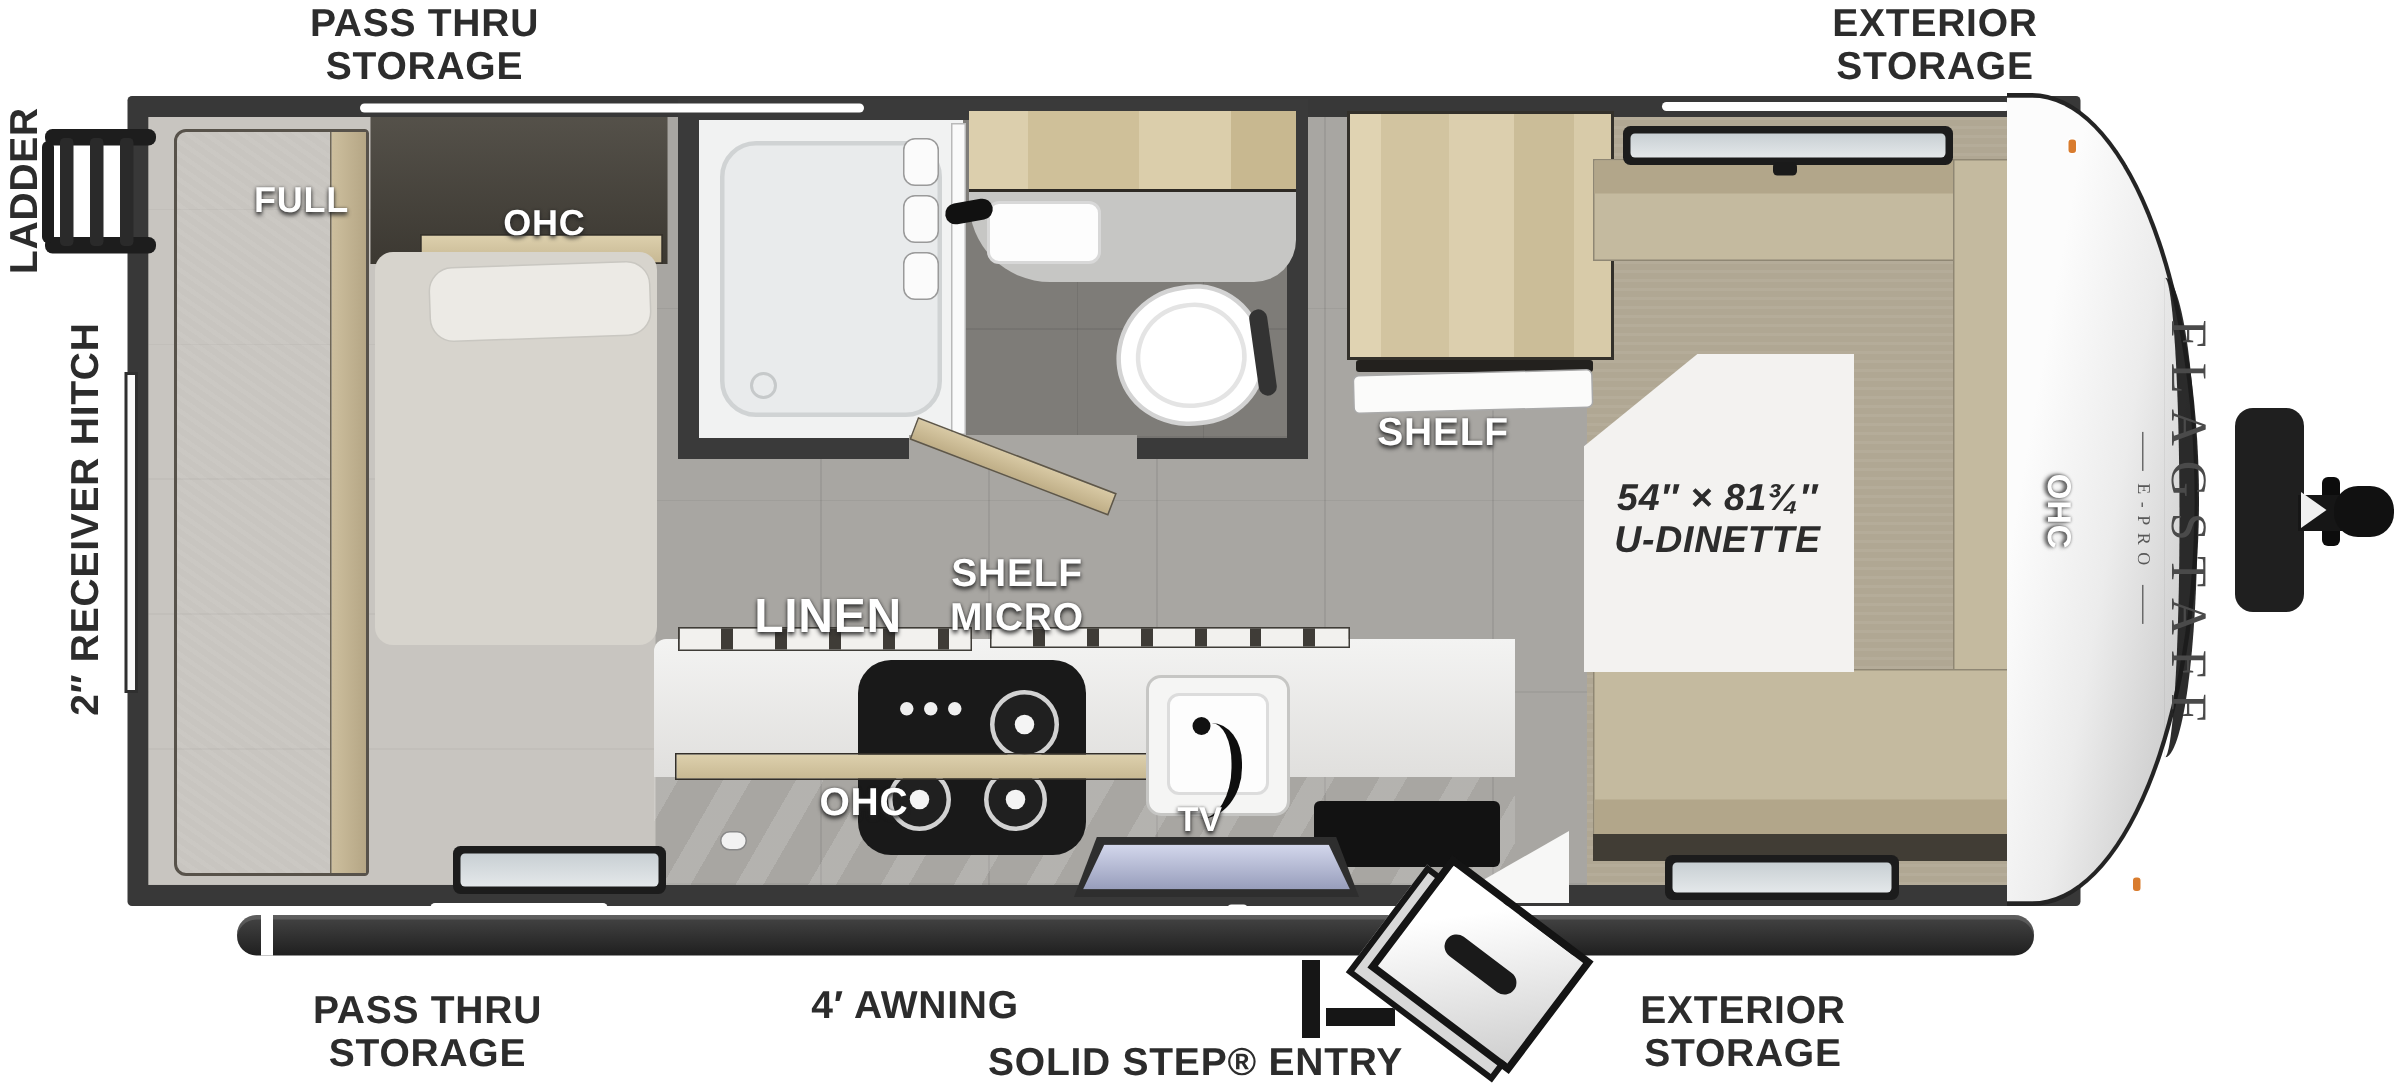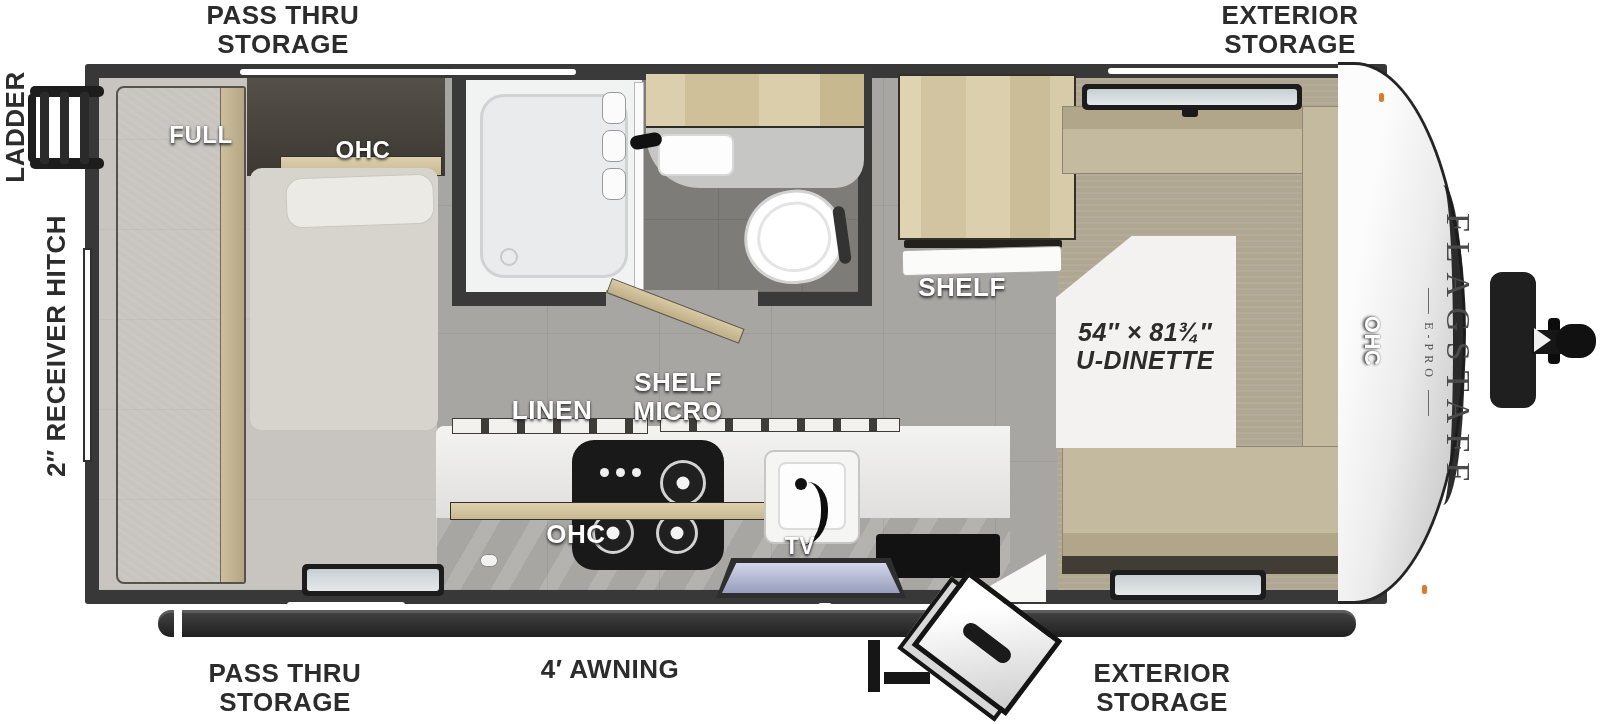--- a/index.html
+++ b/index.html
@@ -316,26 +316,27 @@
 
   <div class="lbl xl" style="left:283px;top:30px;">PASS THRU
 STORAGE</div>
   <div class="lbl xl" style="left:1290px;top:30px;">EXTERIOR
 STORAGE</div>
   <div class="lbl xl rot-ccw" style="left:16px;top:127px;">LADDER</div>
   <div class="lbl xl rot-ccw" style="left:57px;top:346px;">2″ RECEIVER HITCH</div>
   <div class="lbl xl" style="left:285px;top:688px;">PASS THRU
 STORAGE</div>
   <div class="lbl xl" style="left:610px;top:670px;">4′ AWNING</div>
+  <div class="lbl xl" style="left:797px;top:708px;">SOLID STEP® ENTRY</div>
   <div class="lbl xl" style="left:1162px;top:688px;">EXTERIOR
 STORAGE</div>
 
   <div class="lbl il" style="left:201px;top:135px;font-size:24px;">FULL</div>
   <div class="lbl il" style="left:363px;top:150px;font-size:24px;">OHC</div>
-  <div class="lbl il" style="left:552px;top:411px;font-size:26px;">LINEN</div>
+  <div class="lbl il" style="left:552px;top:411px;font-size:32px;">LINEN</div>
   <div class="lbl il" style="left:678px;top:397px;font-size:26px;">SHELF
 MICRO</div>
   <div class="lbl il" style="left:962px;top:288px;font-size:26px;">SHELF</div>
   <div class="lbl il dk" style="left:1145px;top:346px;font-style:italic;">54″ × 81¾″
 U-DINETTE</div>
   <div class="lbl il rot-cw" style="left:1372px;top:341px;font-size:22px;">OHC</div>
   <div class="lbl il" style="left:576px;top:535px;font-size:26px;">OHC</div>
   <div class="lbl il" style="left:800px;top:547px;font-size:23px;">TV</div>
 
 </div>

